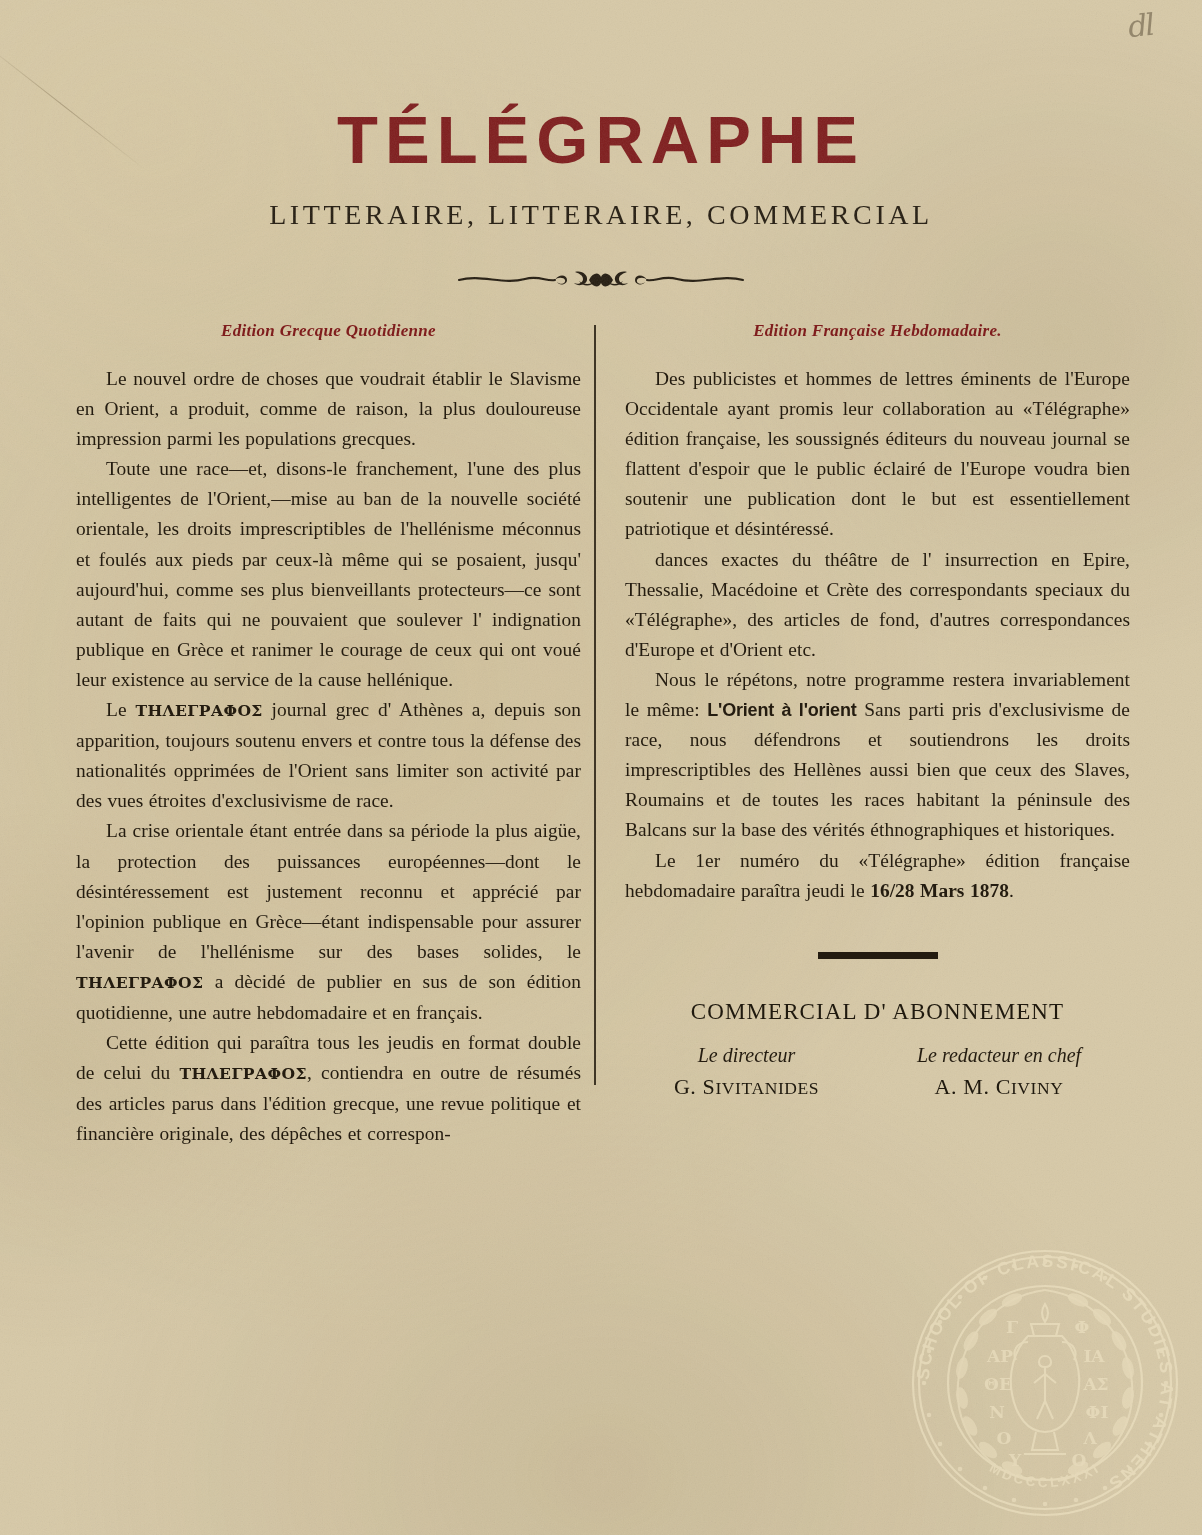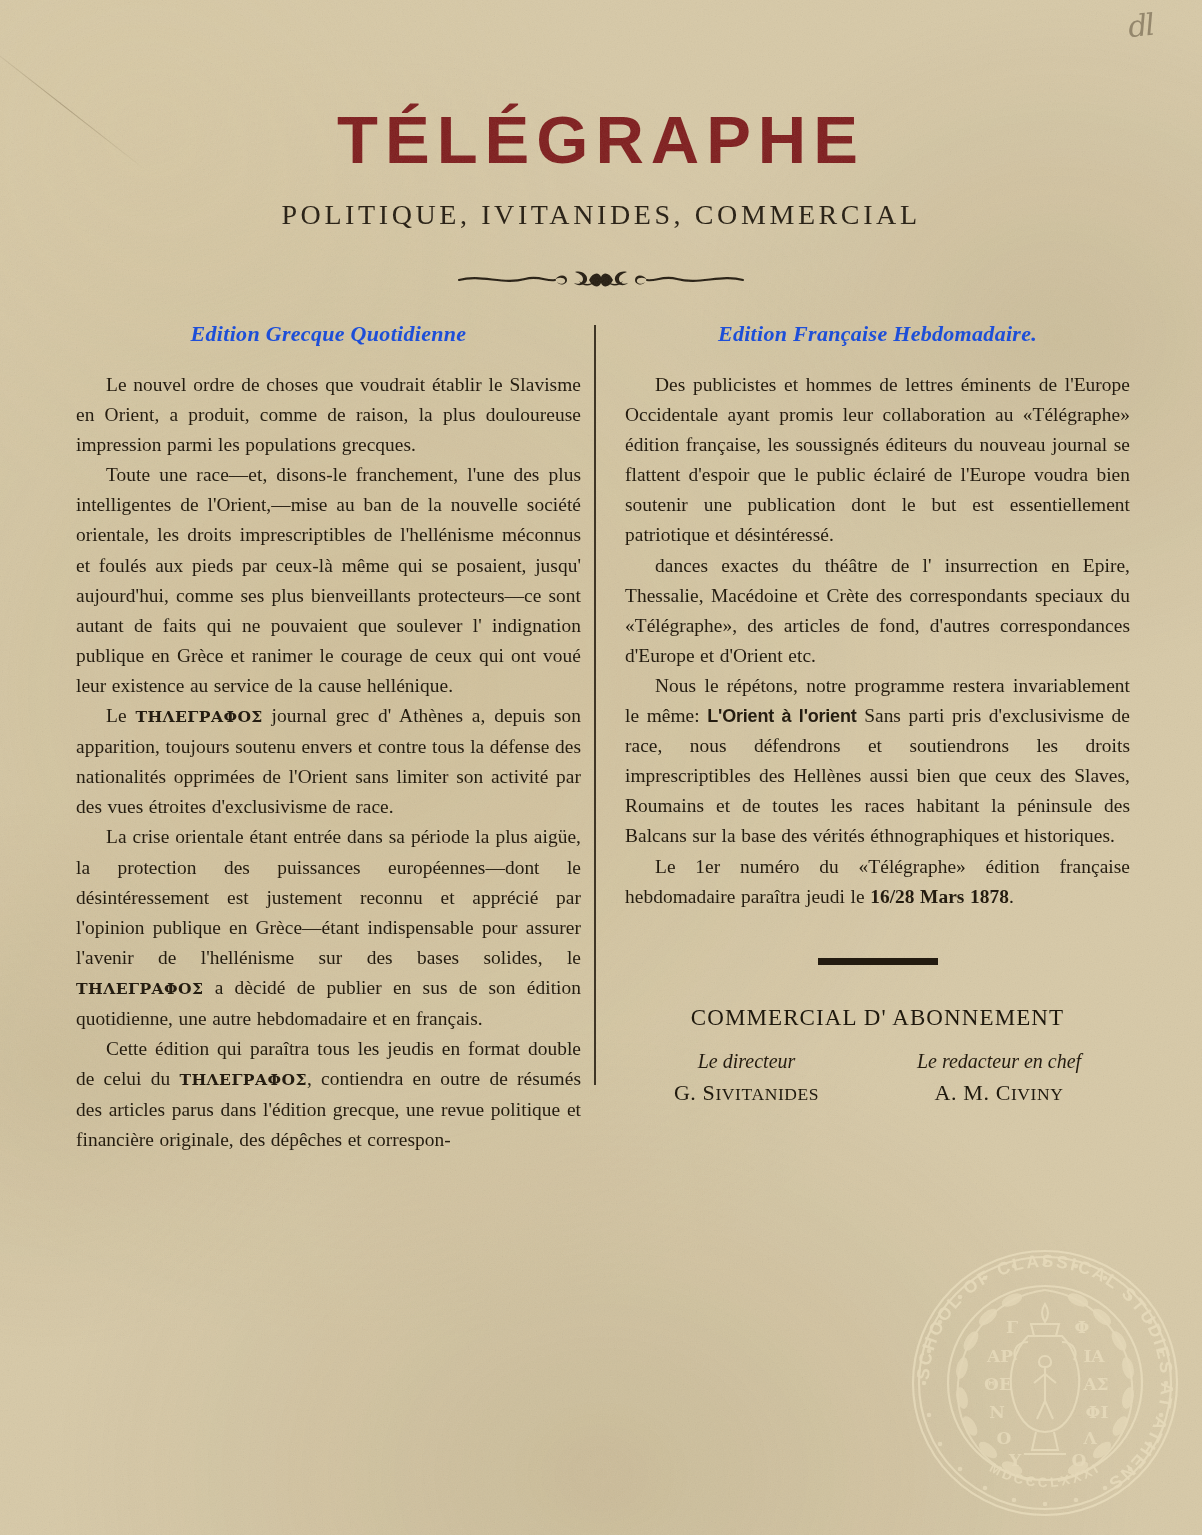--- a/index.html
+++ b/index.html
@@ -118,24 +118,24 @@
     width: 508px;
   }
   .col-left  { padding-right: 22px; }
   .col-right { padding-left: 22px; }
 
   .edition-head {
     text-align: center;
     font-family: "Liberation Serif", serif;
     font-style: italic;
     font-weight: bold;
-    font-size: 22px;
+    font-size: 17px;
     letter-spacing: 0.3px;
     margin-bottom: 23px;
-    color: #1d4ed8;
+    color: #7f1d1d;
   }
 
   p.body {
     margin: 0;
     text-indent: 30px;
     text-align: justify;
     font-size: 19.4px;
     line-height: 30.1px;
     letter-spacing: 0.05px;
     color: #241c10;
@@ -249,21 +249,21 @@
     </filter>
     <rect width="1202" height="1535" filter="url(#fiberNoise)" opacity="0.55"></rect>
   </svg>
 
   <div class="crease"></div>
 
   <div class="pencil-mark">dl</div>
 
   <div class="masthead">
     <div class="masthead-title">TÉLÉGRAPHE</div>
-    <div class="masthead-sub">POLITIQUE, IVITANIDES, COMMERCIAL</div>
+    <div class="masthead-sub">LITTERAIRE, LITTERAIRE, COMMERCIAL</div>
 
     <svg class="ornament" viewBox="0 0 300 34">
       <g fill="none" stroke="#241c10" stroke-width="2.1" stroke-linecap="round">
         <path d="M8 19 C30 13, 52 24, 74 18 C88 14, 96 21, 104 19"></path>
         <path d="M292 19 C270 13, 248 24, 226 18 C212 14, 204 21, 196 19"></path>
       </g>
       <g fill="#241c10">
         <path d="M104 19 c3 -6 12 -6 12 0 c0 5 -8 6 -10 2 c3 3 9 2 8 -2 c-1 -3 -8 -3 -10 0z"></path>
         <path d="M196 19 c-3 -6 -12 -6 -12 0 c0 5 8 6 10 2 c-3 3 -9 2 -8 -2 c1 -3 8 -3 10 0z"></path>
         <path d="M124 11 c7 -2 13 3 12 8 c-1 5 -9 7 -13 3 c4 2 9 0 9 -4 c0 -4 -5 -6 -8 -7z"></path>

